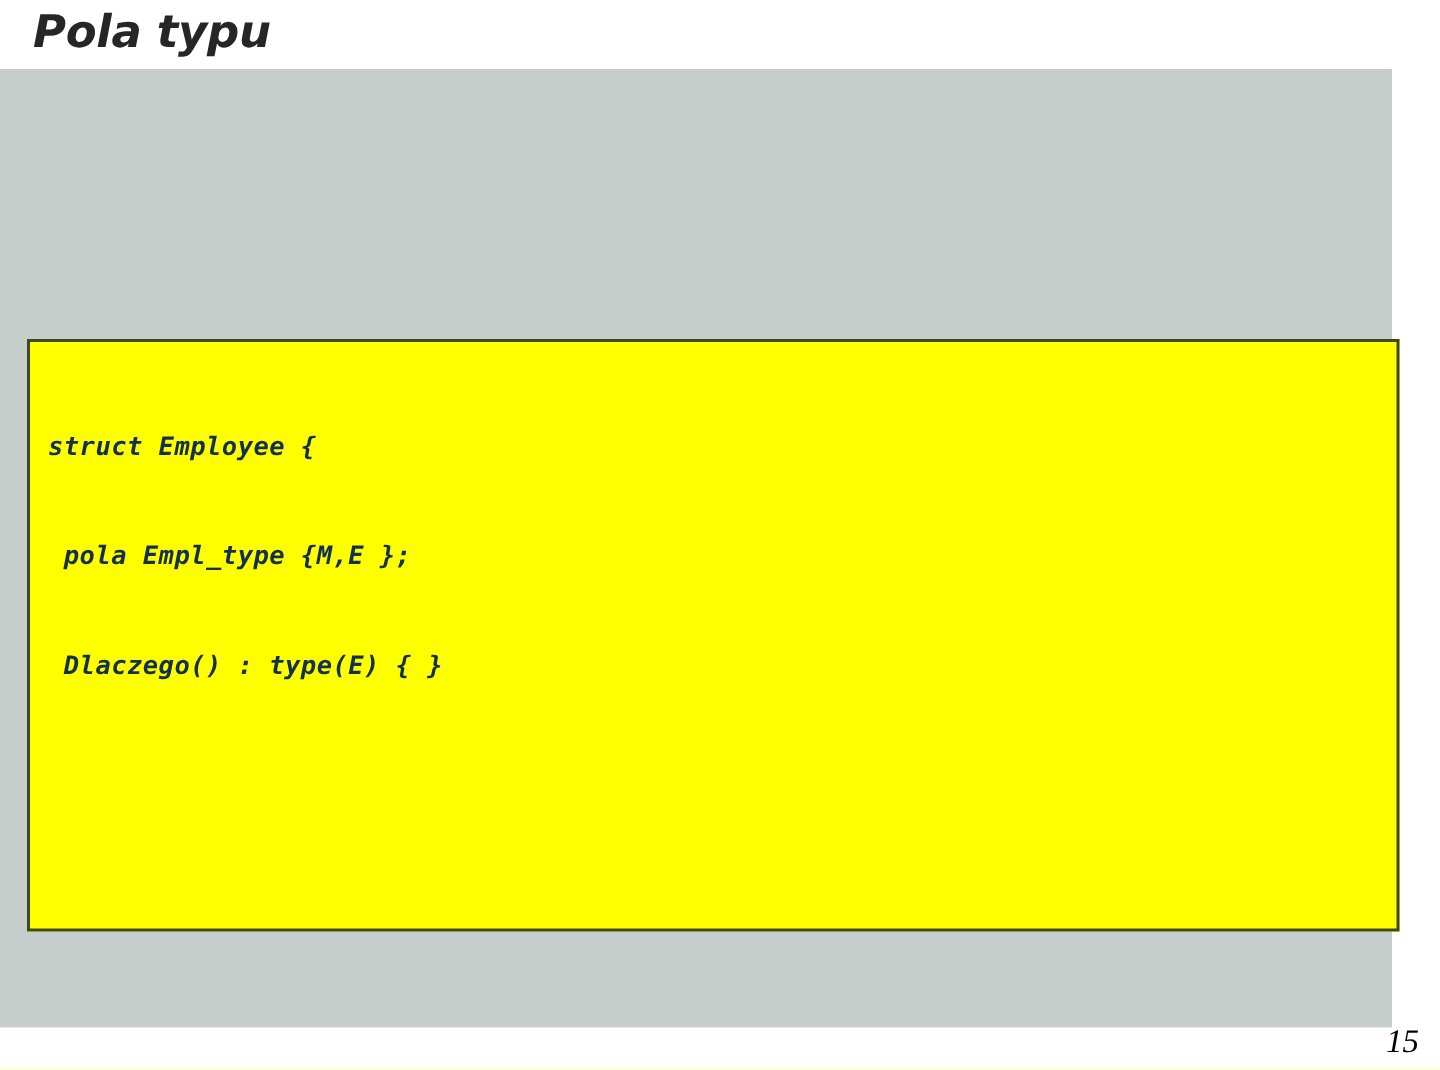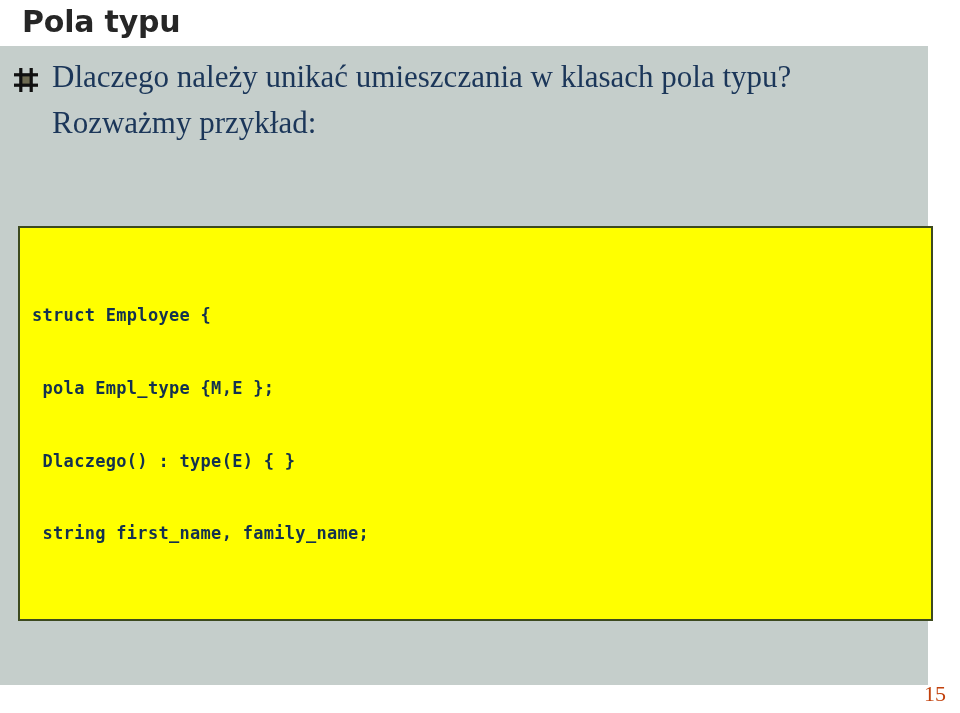--- a/index.html
+++ b/index.html
@@ -12,20 +12,21 @@
     background: #ffffff;
     font-family: "Liberation Serif", "DejaVu Serif", serif;
     overflow: hidden;
   }
 
   .slide {
     position: relative;
     width: 960px;
     height: 713px;
     background: #ffffff;
+    font-style: italic;
   }
 
   
   .slide-title {
     position: absolute;
     left: 22px;
     top: 2px;
     font-family: "DejaVu Sans", "Liberation Sans", sans-serif;
     font-weight: bold;
     font-size: 30px;
@@ -73,21 +74,21 @@
   
   .code-box {
     position: absolute;
     left: 18px;
     top: 180px;
     width: 915px;
     height: 395px;
     background: #ffff00;
     border: 2px solid #3d4a1f;
     box-sizing: border-box;
-    padding: 27px 0 0 12px;
+    padding: 10px 0 0 12px;
   }
 
   .code-lines {
     font-family: "DejaVu Sans Mono", "Liberation Mono", monospace;
     font-weight: bold;
     font-size: 17px;
     line-height: 24.2px;
     color: #13314f;
     white-space: pre;
     letter-spacing: 0.3px;
@@ -97,51 +98,38 @@
     height: 24.2px;
   }
 
   
   .page-number {
     position: absolute;
     right: 14px;
     bottom: 6px;
     font-family: "Liberation Serif", "DejaVu Serif", serif;
     font-size: 22px;
-    color: #c2410c;
+    color: #000000;
   }
 </style>
 </head>
 <body>
 
 <div class="slide">
 
   <div class="slide-title">Pola typu</div>
 
   <div class="content-panel">
 
-    <div class="bullet-row">
-      <span class="bullet-icon">
-        <svg width="24" height="24" viewBox="0 0 24 24" aria-hidden="true">
-          <rect x="6" y="6" width="12" height="12" fill="#6e6b52"></rect>
-          <rect x="0" y="5.2" width="24" height="3.2" fill="#101010"></rect>
-          <rect x="0" y="15.6" width="24" height="3.2" fill="#101010"></rect>
-          <rect x="5.2" y="0" width="3.2" height="24" fill="#101010"></rect>
-          <rect x="15.6" y="0" width="3.2" height="24" fill="#101010"></rect>
-        </svg>
-      </span>
-      <div class="bullet-text">Dlaczego należy unikać umieszczania w klasach pola typu? Rozważmy przykład:</div>
-    </div>
 
     <div class="code-box">
       <div class="code-lines">
         <div class="code-line">struct Employee {</div>
         <div class="code-line"> pola Empl_type {M,E };</div>
         <div class="code-line"> Dlaczego() : type(E) { }</div>
-        <div class="code-line"> string first_name, family_name;</div>
         
         
         
         
         
         
         
         
         
         

